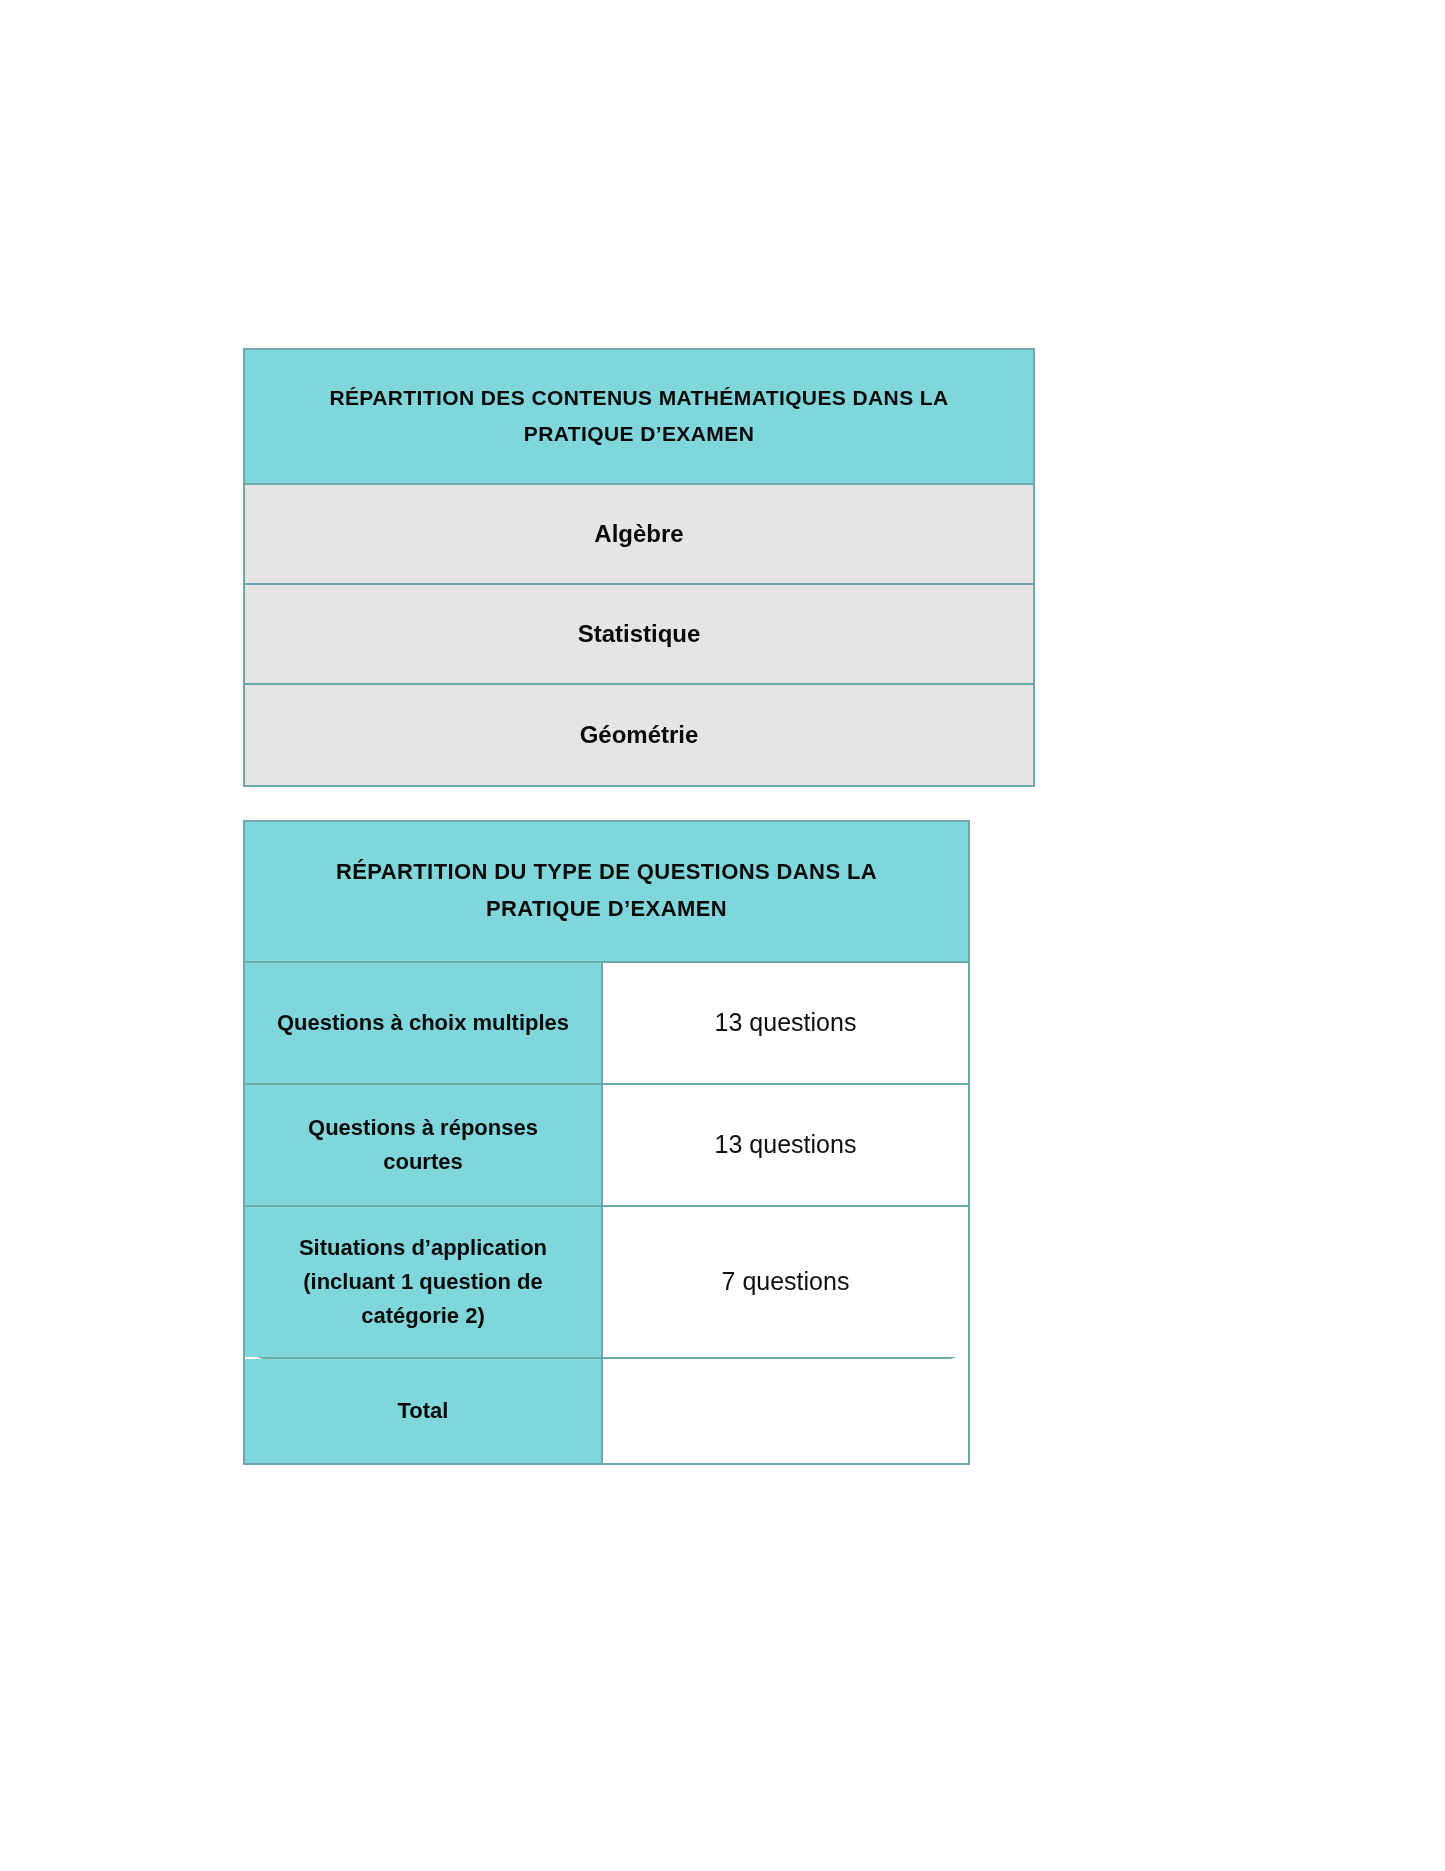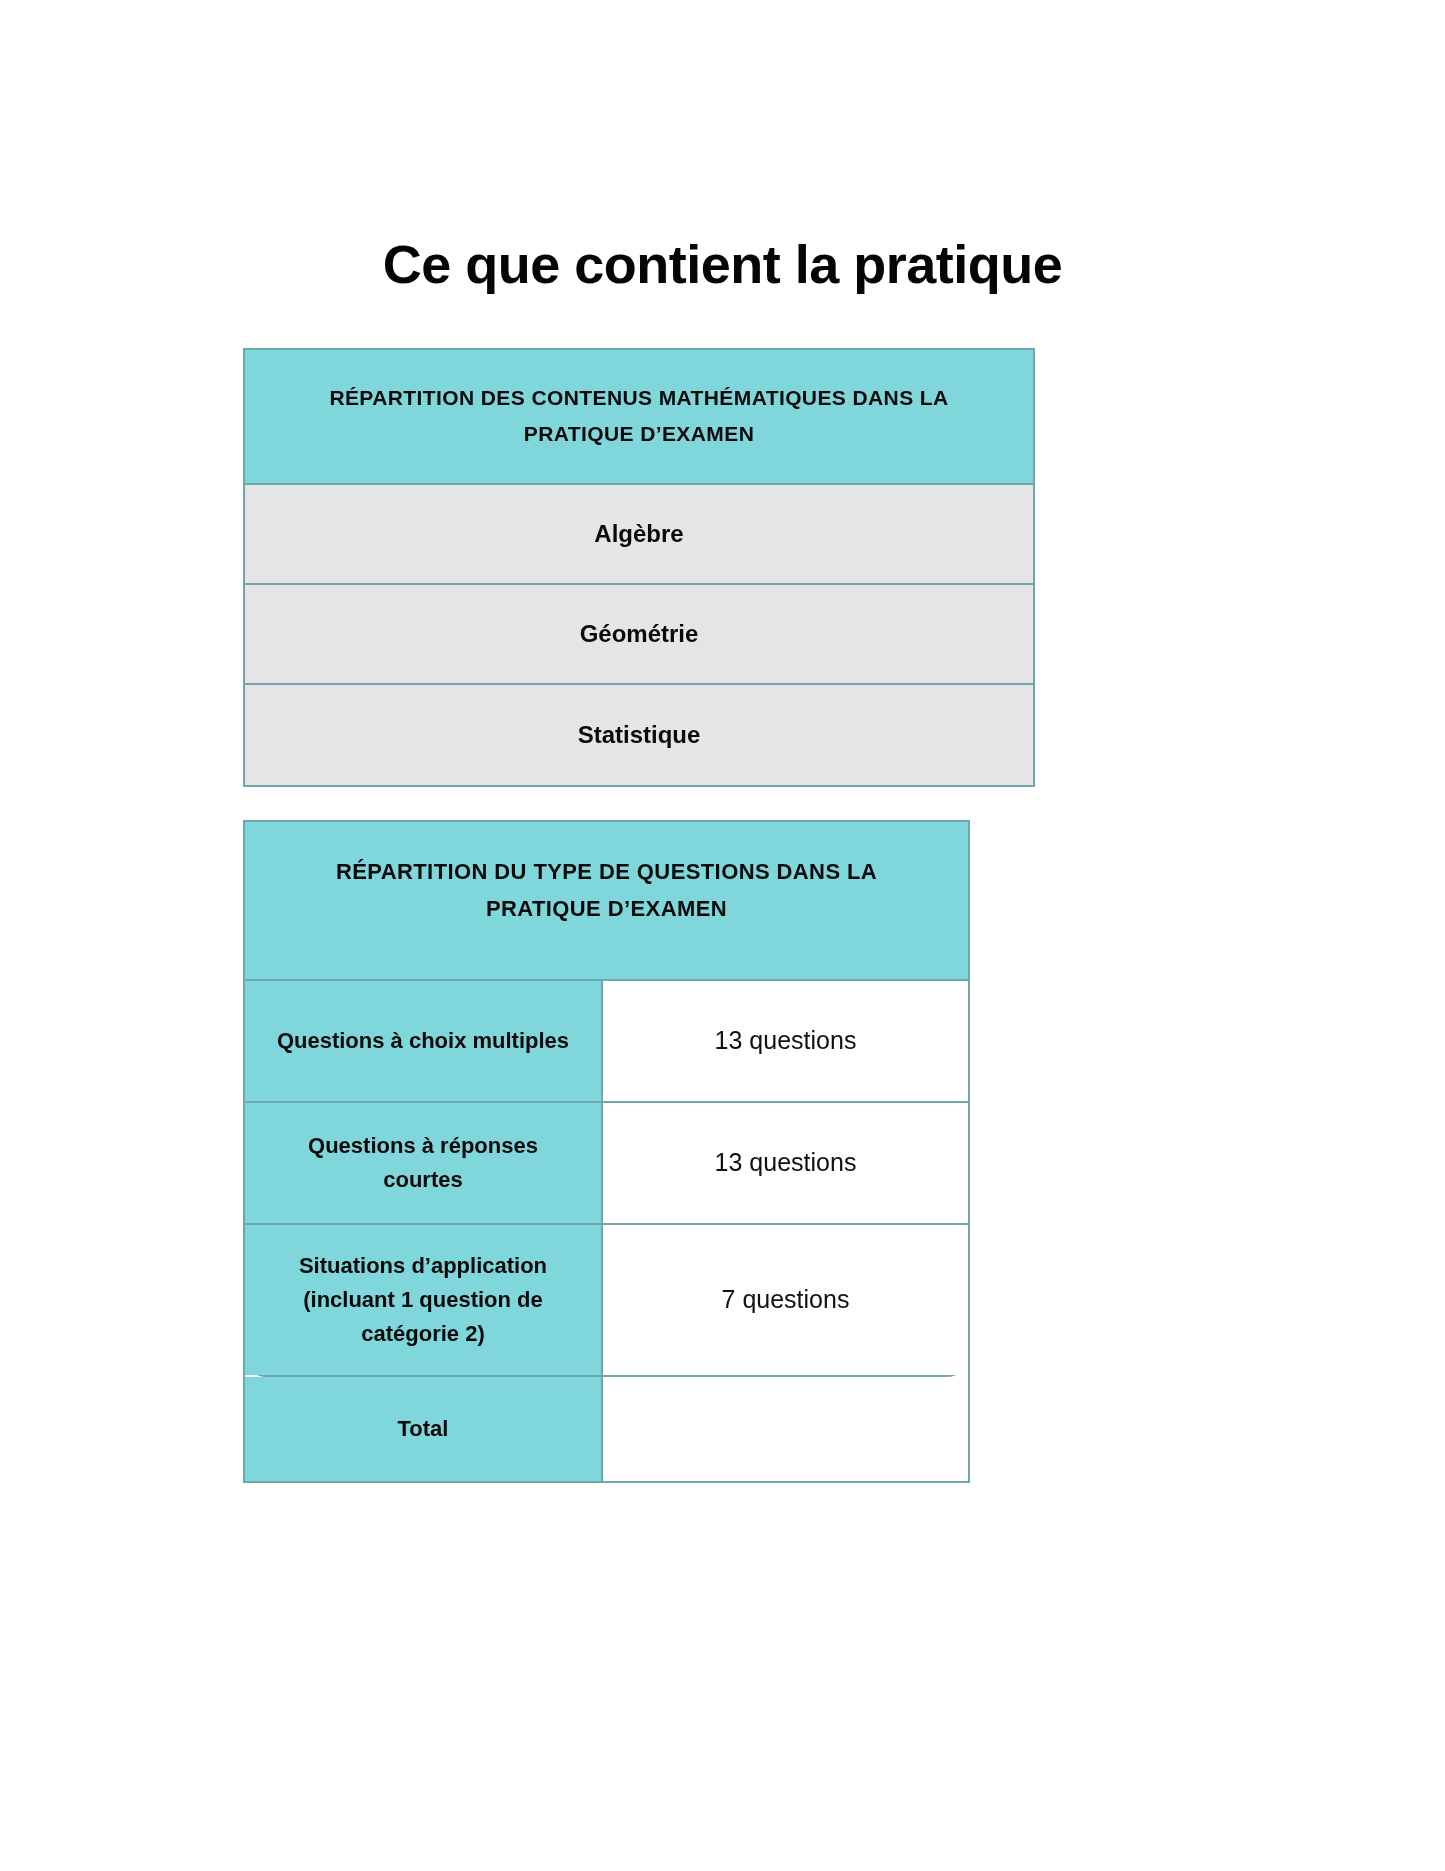--- a/index.html
+++ b/index.html
@@ -61,21 +61,21 @@
     font-weight: 700;
     letter-spacing: 0.4px;
     line-height: 1.7;
     padding: 30px 48px 32px 48px;
     box-sizing: border-box;
     color: #0a0a0a;
   }
 
   #table-questions .table-head {
     font-size: 22px;
-    padding: 31px 56px 51px 56px;
+    padding: 31px 56px 33px 56px;
   }
 
   .simple-row {
     background: #e5e5e5;
     text-align: center;
     font-size: 24px;
     font-weight: 700;
     color: #0a0a0a;
     height: 100px;
     display: flex;
@@ -128,36 +128,35 @@
 
   .row-h-2 { min-height: 120px; }
   .row-h-3 { min-height: 150px; border-radius: 21px; }
   .row-h-1 { min-height: 104px; gap: 28px; }
 </style>
 </head>
 <body>
 
 <div class="page">
 
-  <h1 class="page-title">Ce que contient la pratique</h1>
 
   <div class="table-block" id="table-contents">
 
     <div class="table-head">RÉPARTITION DES CONTENUS MATHÉMATIQUES DANS LA PRATIQUE D’EXAMEN</div>
 
     <div class="simple-row">
       <span>Algèbre</span>
     </div>
 
     <div class="simple-row">
-      <span>Géométrie</span>
+      <span>Statistique</span>
     </div>
 
     <div class="simple-row">
-      <span>Statistique</span>
+      <span>Géométrie</span>
     </div>
   </div>
 
   <div class="table-block" id="table-questions">
 
     <div class="table-head">RÉPARTITION DU TYPE DE QUESTIONS DANS LA PRATIQUE D’EXAMEN</div>
 
     <div class="kv-row row-h-2">
       <div class="kv-label">Questions à choix multiples</div>
       <div class="kv-value">13 questions</div>

